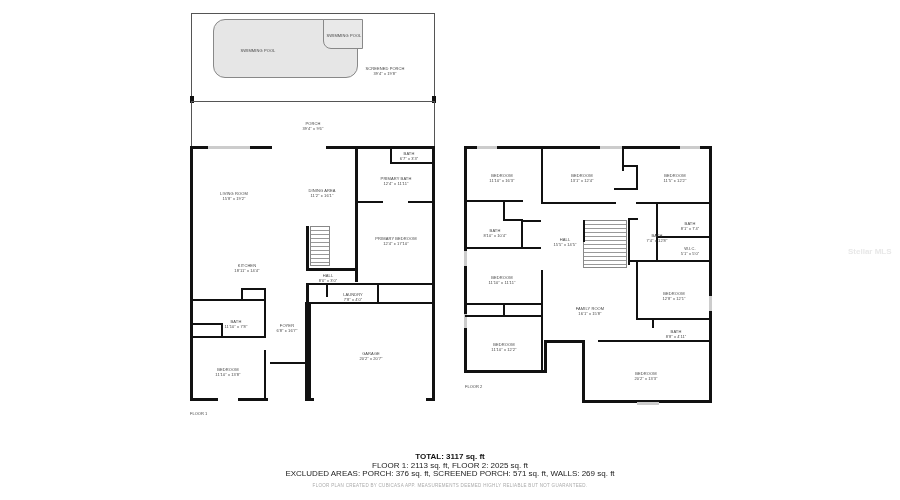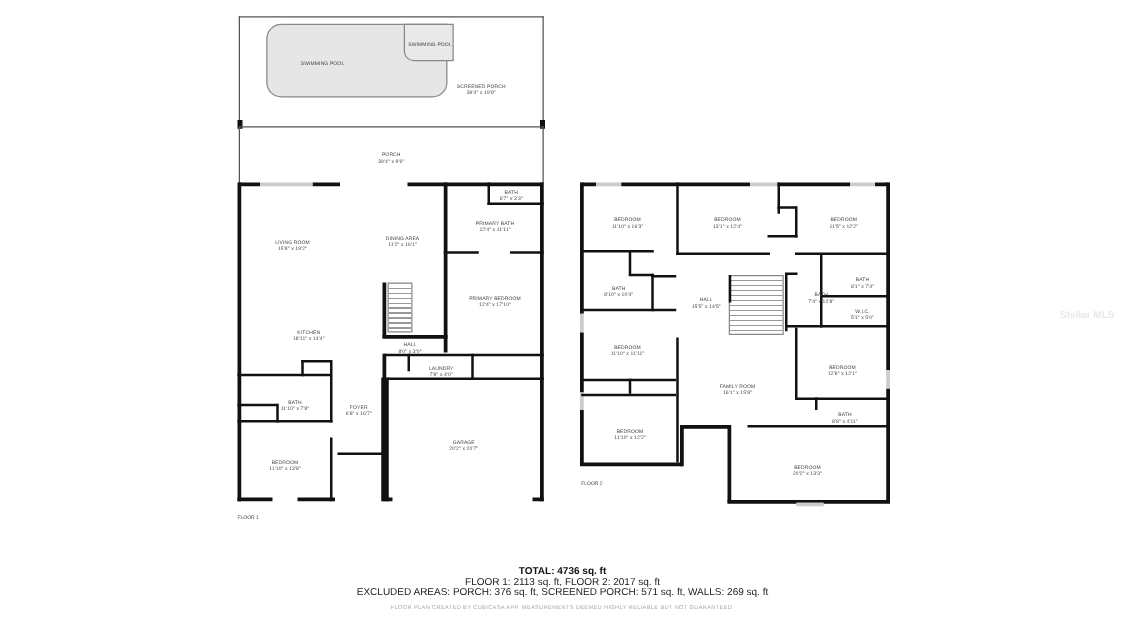--- a/index.html
+++ b/index.html
@@ -246,18 +246,18 @@
     <span>BEDROOM</span>
     <span class="dim">11'10" x 12'2"</span>
   </div>
   <div class="room-label" style="left:646px;top:371px;">
     <span>BEDROOM</span>
     <span class="dim">20'2" x 13'3"</span>
   </div>
   <div class="floor-label" style="left:465px;top:384px;">FLOOR 2</div>
 </div>
 
-<div class="summary total">TOTAL: 4736 sq. ft</div>
-<div class="summary floors">FLOOR 1: 2113 sq. ft, FLOOR 2: 2017 sq. ft</div>
+<div class="summary total">TOTAL: 3117 sq. ft</div>
+<div class="summary floors">FLOOR 1: 2113 sq. ft, FLOOR 2: 2025 sq. ft</div>
 <div class="summary excluded">EXCLUDED AREAS: PORCH: 376 sq. ft, SCREENED PORCH: 571 sq. ft, WALLS: 269 sq. ft</div>
 <div class="summary disclaimer">FLOOR PLAN CREATED BY CUBICASA APP. MEASUREMENTS DEEMED HIGHLY RELIABLE BUT NOT GUARANTEED.</div>
 
 <div class="watermark">Stellar MLS</div>
 
 </body></html>

